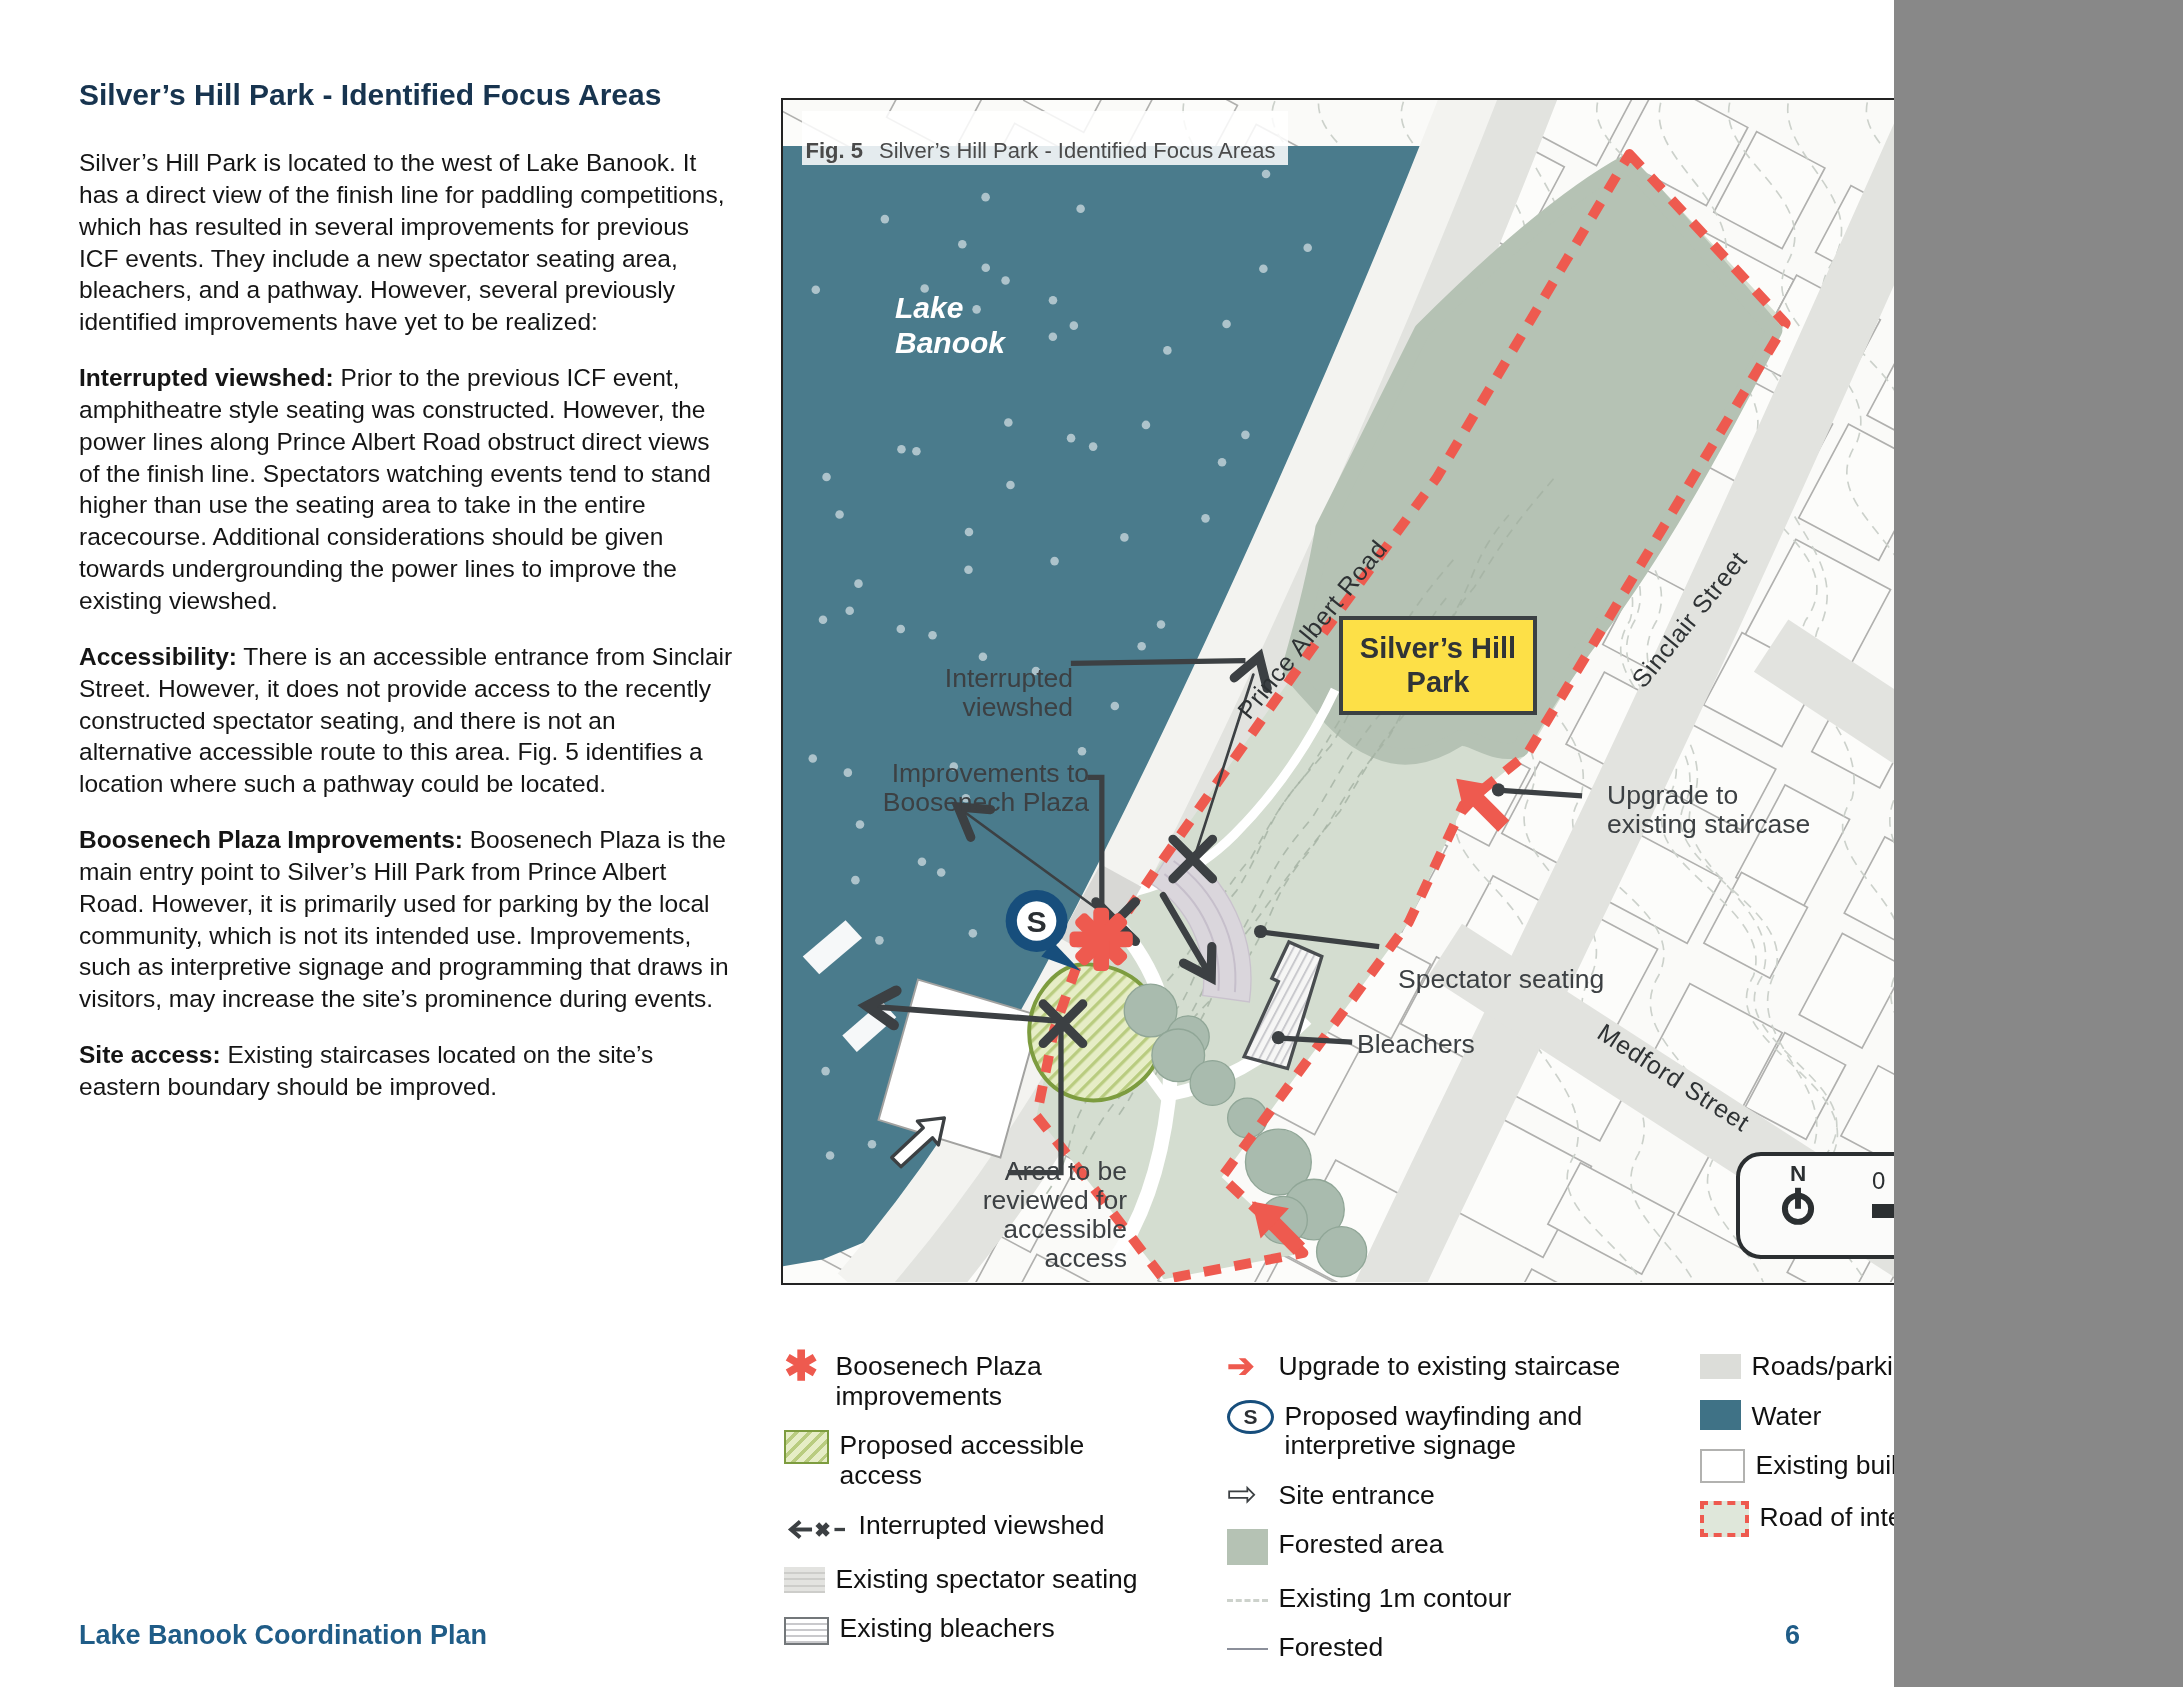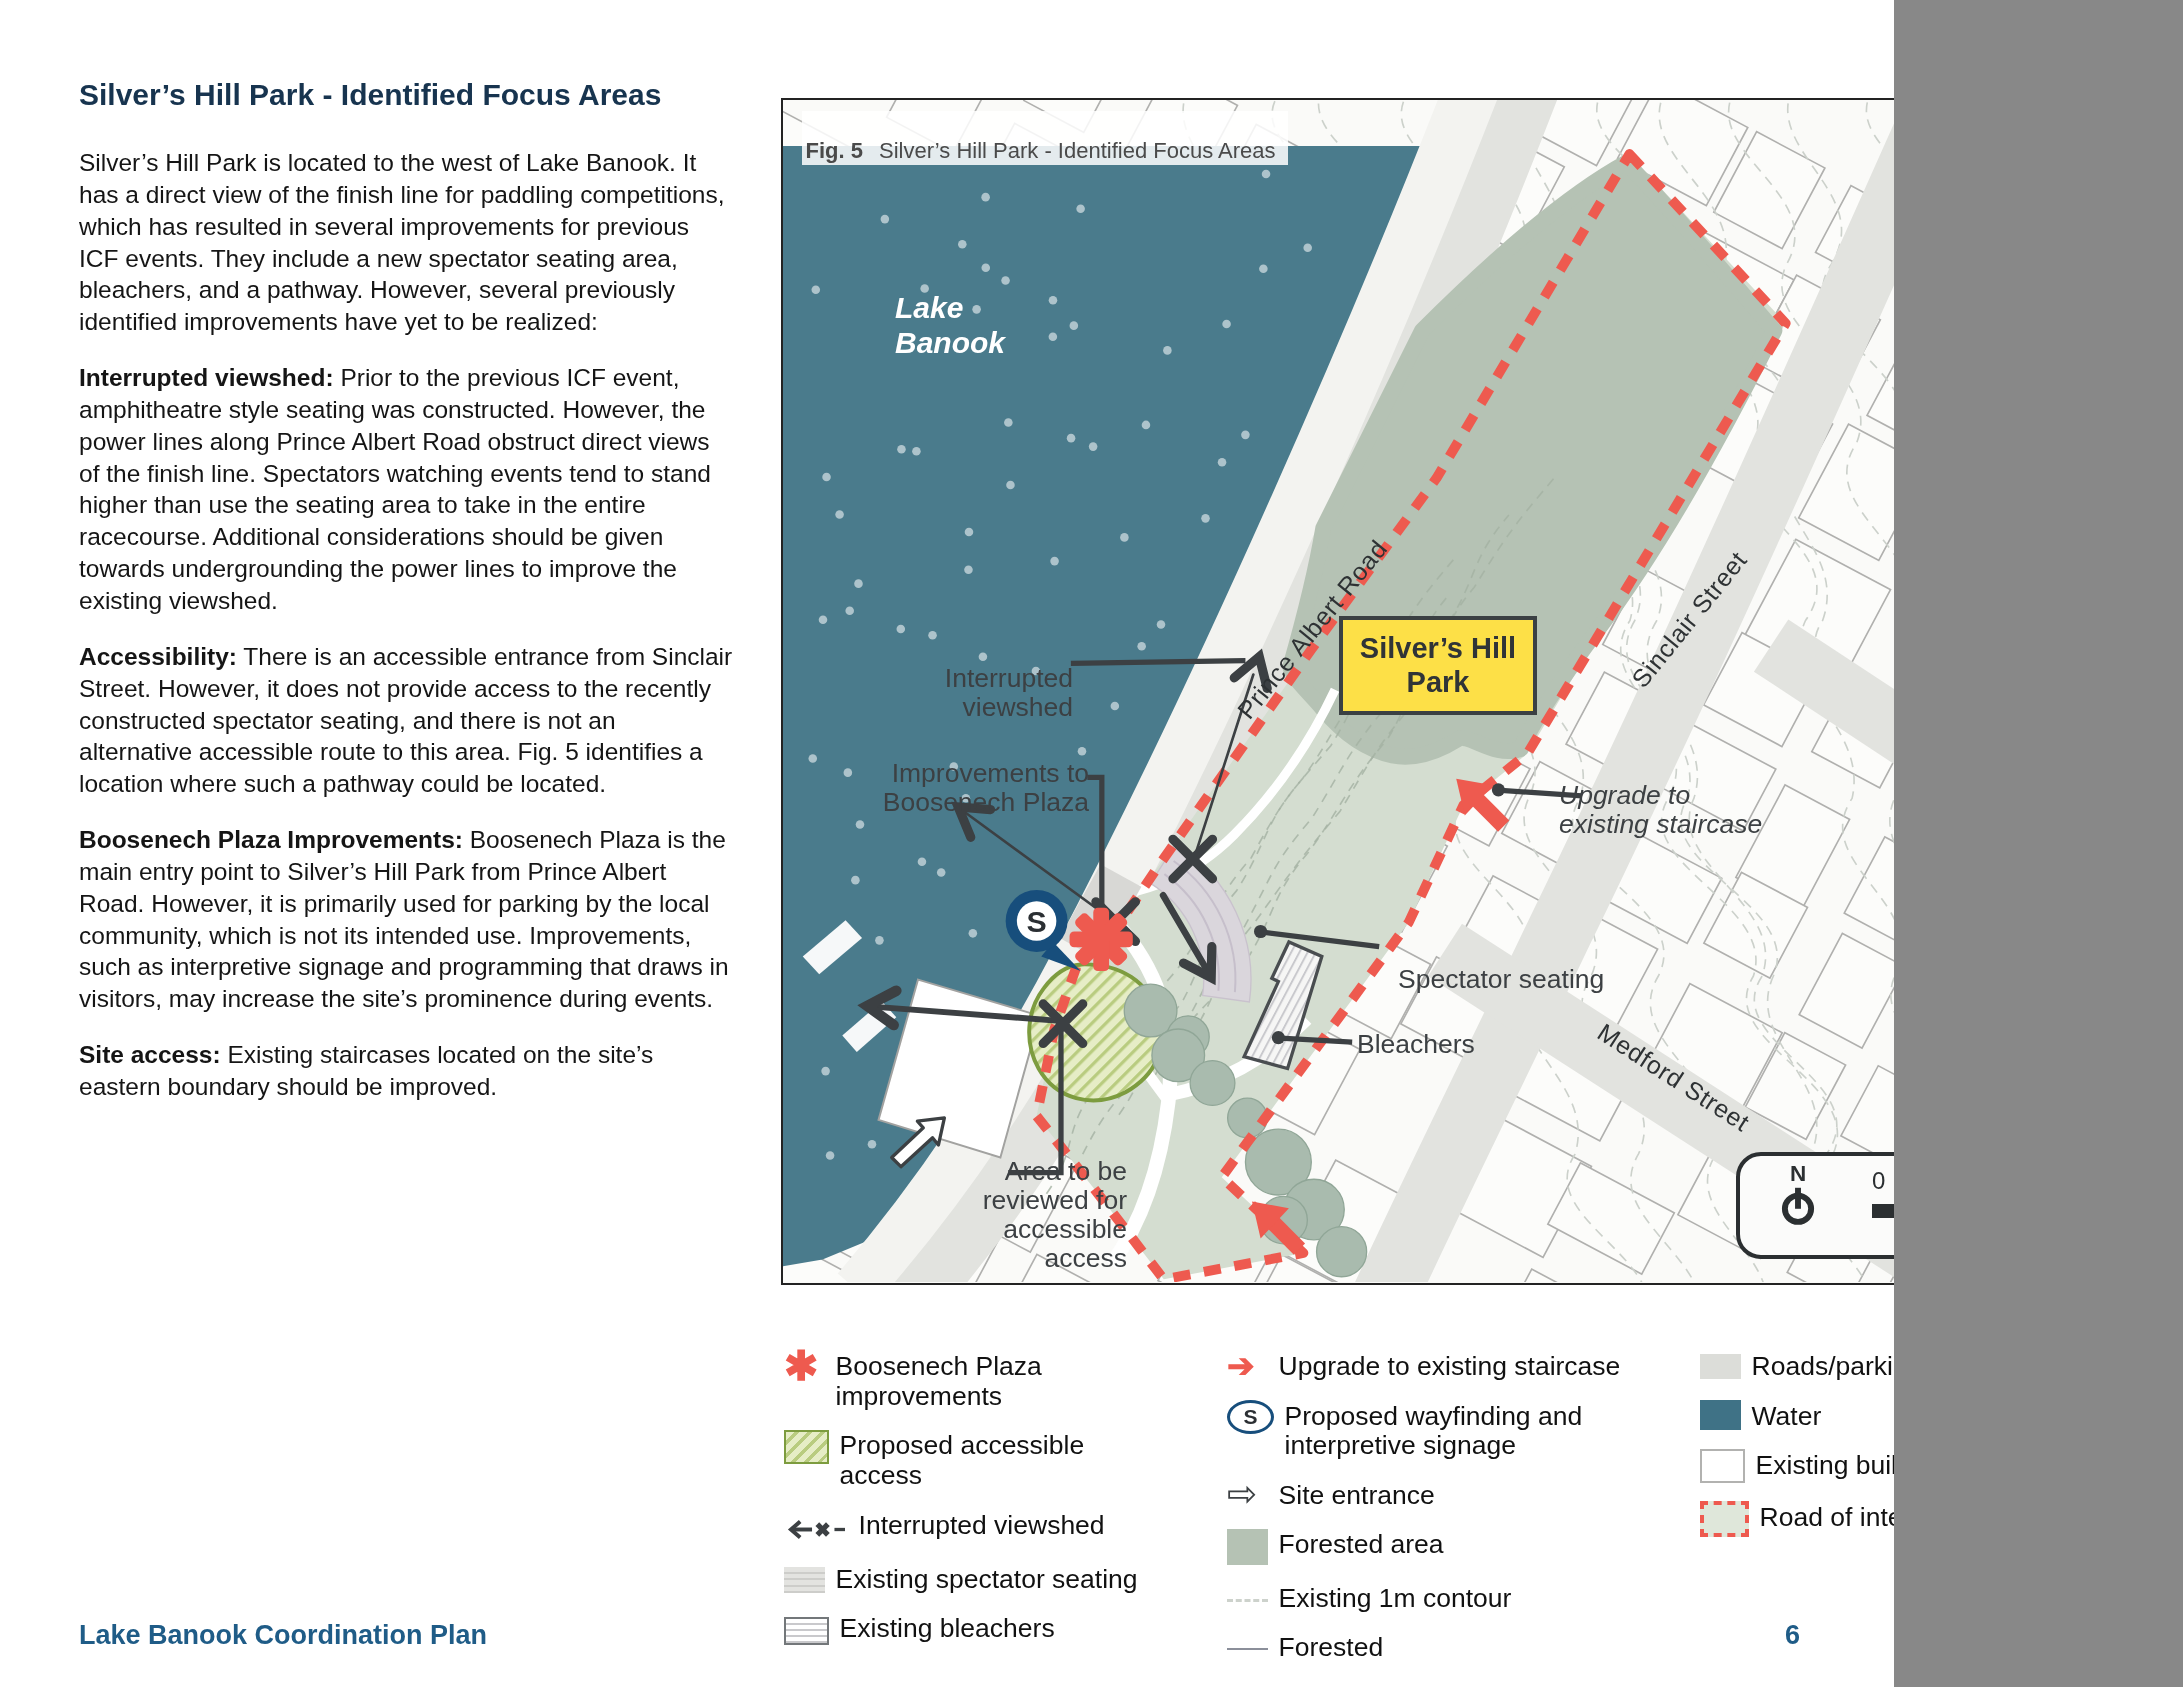--- a/index.html
+++ b/index.html
@@ -24,21 +24,21 @@
   .lbl-sinclair{left:774px;top:505px;transform:rotate(-51deg);}
   .lbl-joffre{left:1045px;top:725px;transform:rotate(33deg);}
   .lbl-medford{left:758px;top:963px;transform:rotate(33deg);}
   .park-box{position:absolute;left:556px;top:516px;width:198px;height:99px;background:#fde047;
             border:4px solid #3b4043;box-sizing:border-box;display:flex;align-items:center;justify-content:center;
             font-size:29px;font-weight:bold;color:#303437;text-align:center;white-space:pre-line;line-height:1.15;}
   .anno{font-size:26.5px;color:var(--ink,#3c4043);line-height:1.1;}
   .anno.r{text-align:right;}
   .a-iv{left:105px;top:546px;width:185px;margin-top:18px;}
   .a-imp{left:68px;top:659px;width:238px;}
-  .a-upg{left:776px;top:681px;width:238px;font-style:italic;}
+  .a-upg{left:824px;top:681px;width:238px;}
   .a-spect{left:603px;top:865px;width:278px;margin-left:12px;}
   .a-bleach{left:574px;top:930px;width:198px;}
   .a-area{left:118px;top:1057px;width:226px;}
   
   .scale-box{position:absolute;left:953px;top:1052px;width:331px;height:107px;background:#fbfbfa;
              border:4px solid #2b2f31;border-radius:25px;box-sizing:border-box;}
   .north-wrap{position:absolute;left:28px;top:6.6px;width:60px;text-align:center;color:#2b2f31;}
   .north-wrap .n{font-size:22.5px;font-weight:bold;line-height:1;}
   .scale-right{position:absolute;left:132px;right:24px;top:10.6px;}
   .scale-nums{display:flex;justify-content:space-between;font-size:24px;color:#2b2f31;}

